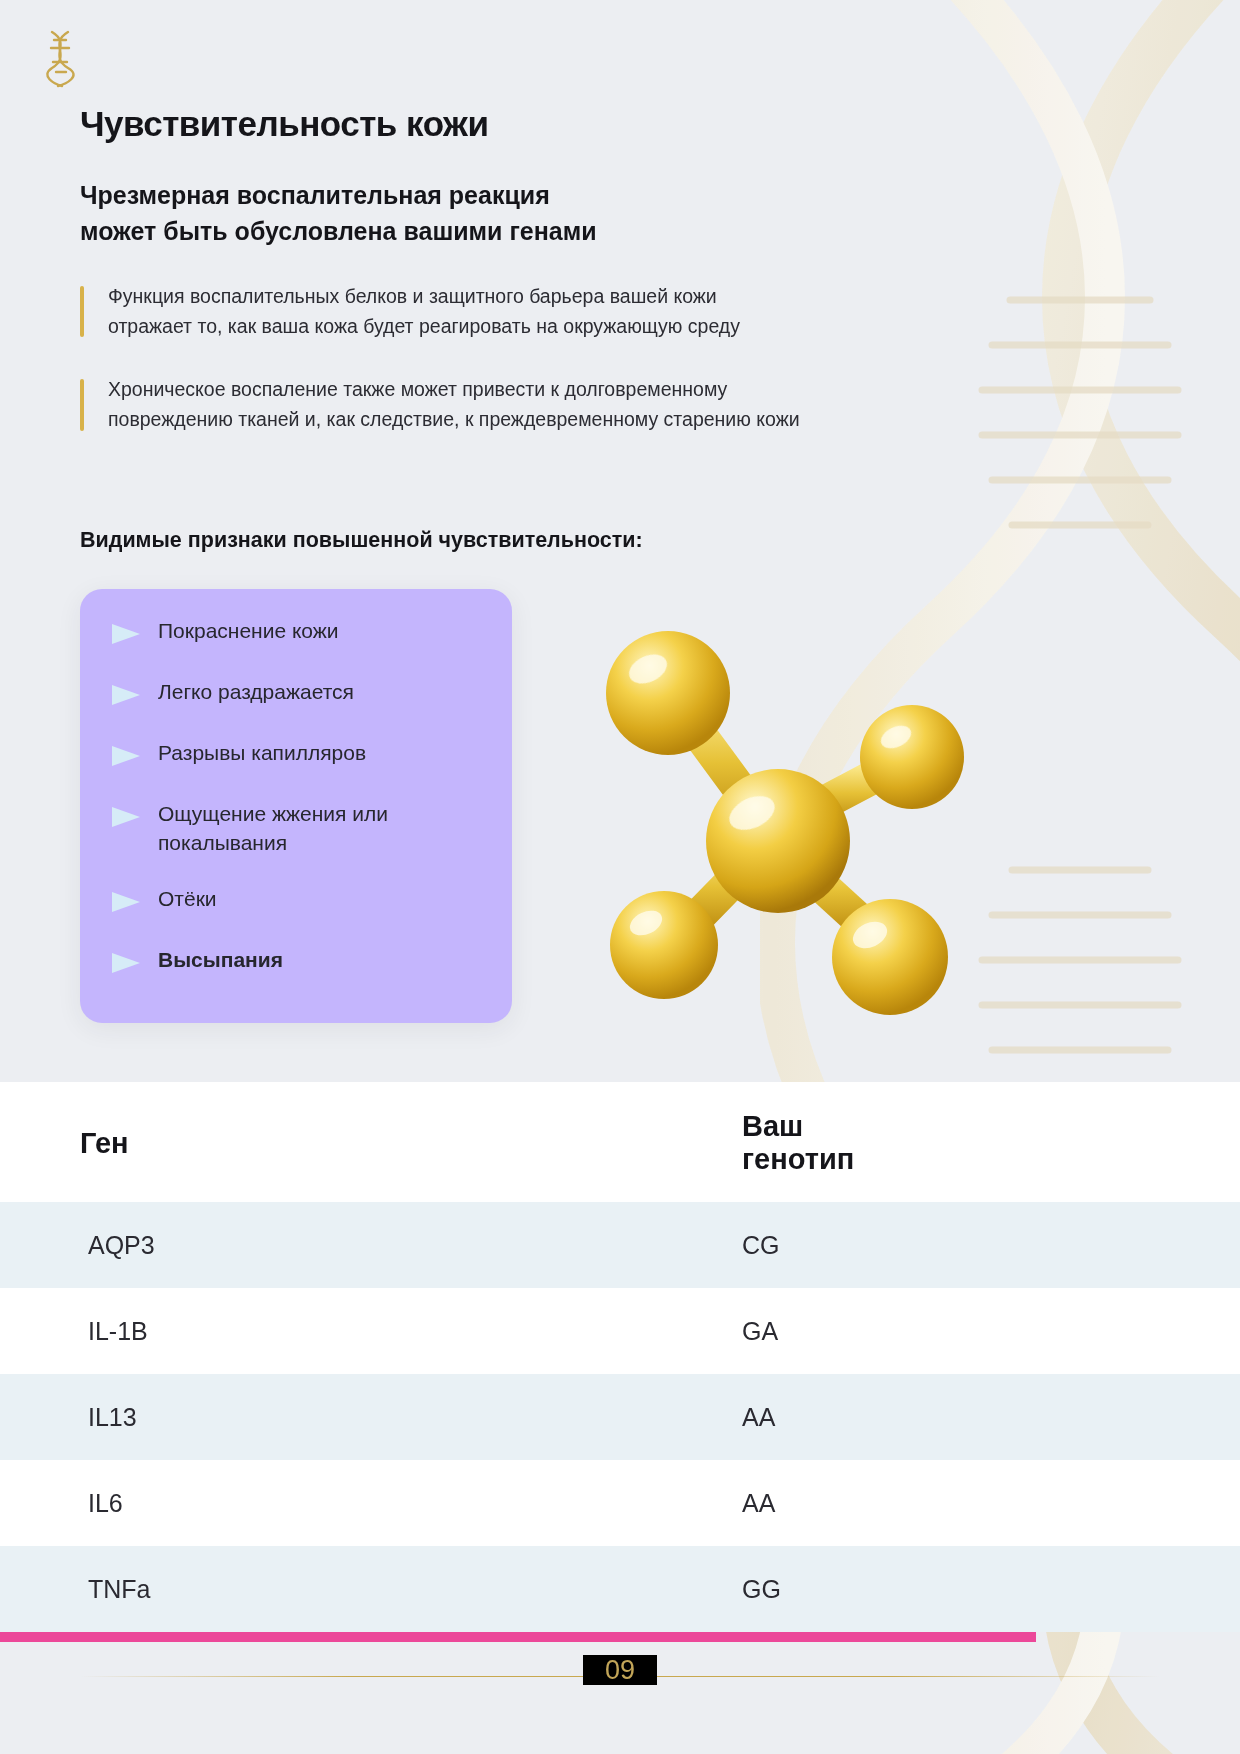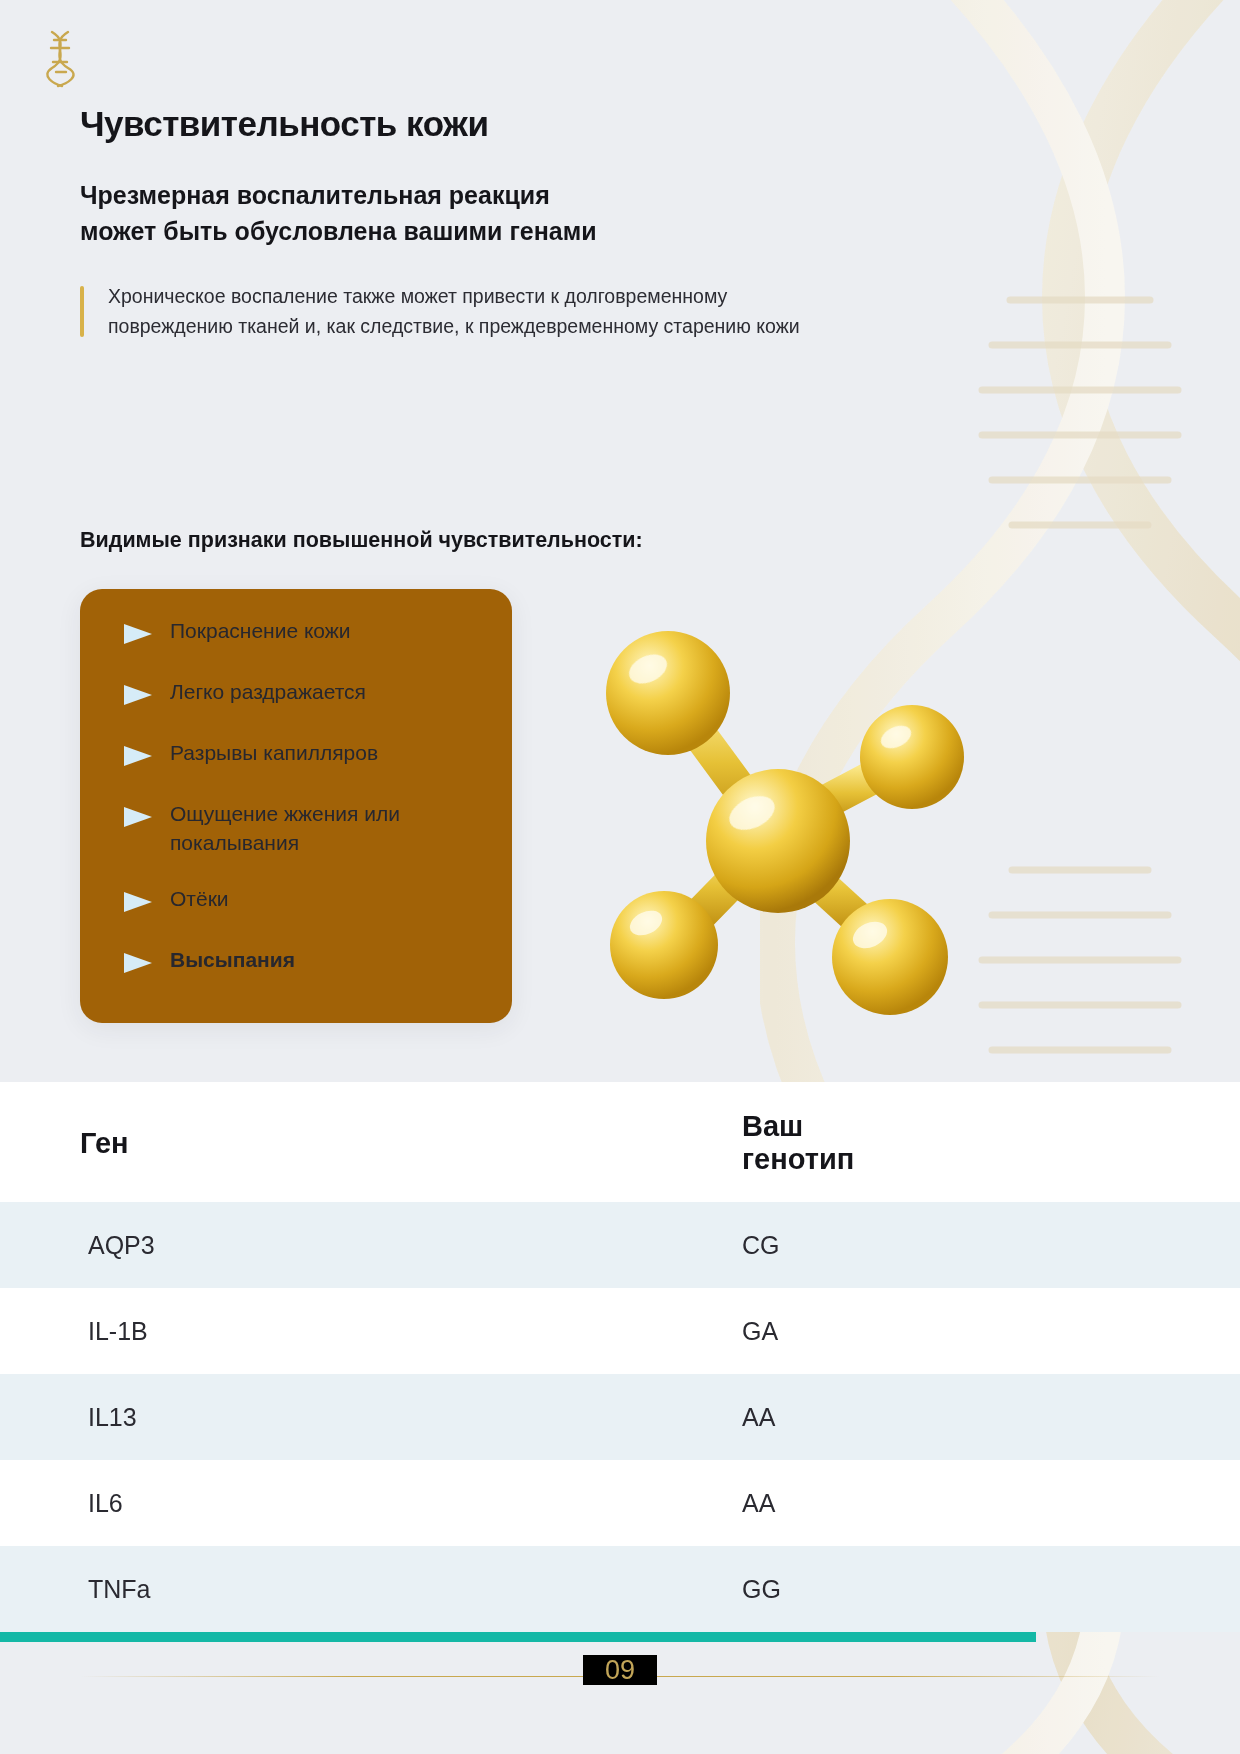--- a/index.html
+++ b/index.html
@@ -101,24 +101,24 @@
     color: #15151a;
   }
 
   
   .signs-card {
     position: absolute;
     left: 80px;
     top: 589px;
     width: 432px;
     height: 434px;
-    background: #a16207;
+    background: #c4b5fd;
     border-radius: 22px;
     box-shadow: 0 6px 26px rgba(40, 45, 60, 0.07);
-    padding: 28px 0 0 12px;
+    padding: 28px 0 0 0;
     box-sizing: border-box;
   }
   .sign-row {
     display: flex;
     align-items: flex-start;
     padding: 0 26px 0 30px;
     margin-bottom: 27px;
     min-height: 34px;
   }
   .sign-row:last-child { margin-bottom: 0; font-weight: bold; }
@@ -143,21 +143,21 @@
     width: 460px;
     height: 460px;
   }
 
   
   .table-wrap {
     position: absolute;
     left: 0;
     top: 1082px;
     width: 1036px;
-    background: #14b8a6;
+    background: #ec4899;
     padding-bottom: 10px;
   }
   table.gene-table {
     width: 1240px;
     border-collapse: collapse;
     table-layout: fixed;
   }
   table.gene-table th {
     text-align: left;
     font-size: 29px;
@@ -262,20 +262,21 @@
   </svg>
 
   <h1 class="title">Чувствительность кожи</h1>
 
   <h2 class="subtitle">
     <span>Чрезмерная воспалительная реакция</span><br>
     <span>может быть обусловлена вашими генами</span>
   </h2>
 
   <div class="quotes">
+    <div class="quote">Функция воспалительных белков и защитного барьера вашей кожи отражает то, как ваша кожа будет реагировать на окружающую среду</div>
     <div class="quote">Хроническое воспаление также может привести к долговременному повреждению тканей и, как следствие, к преждевременному старению кожи</div>
   </div>
 
   <div class="signs-heading">Видимые признаки повышенной чувствительности:</div>
 
   <div class="signs-card">
     <div class="sign-row">
       <svg class="sign-arrow" viewBox="0 0 32 22">
         <polygon points="2,1 30,11 2,21" fill="#d6ecf7"></polygon>
       </svg>

